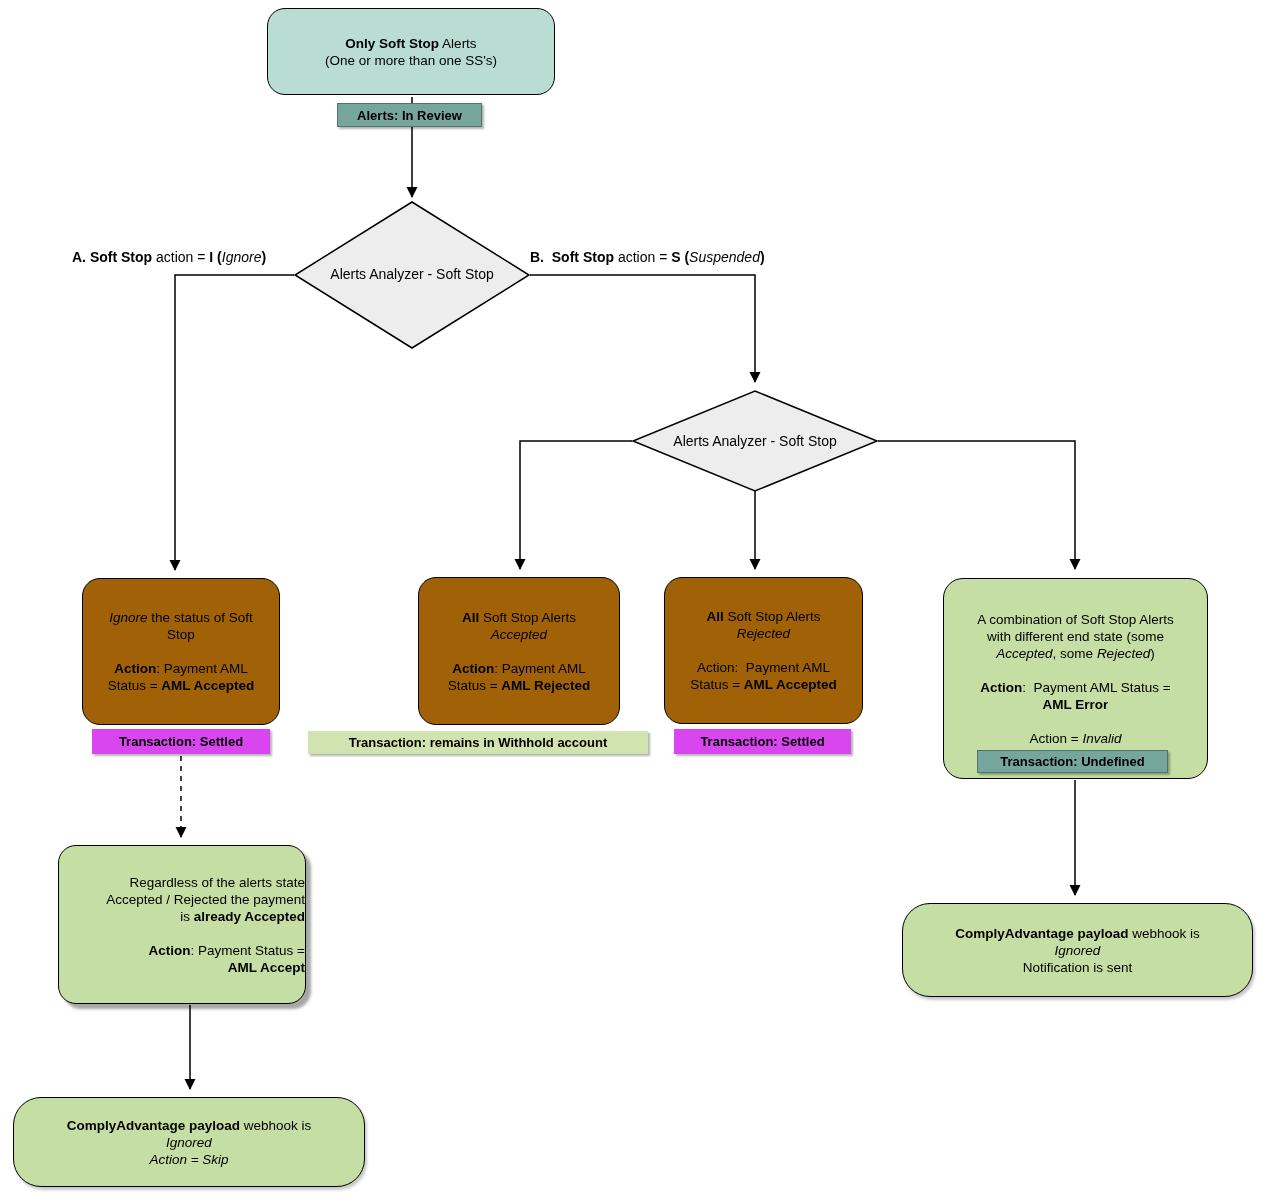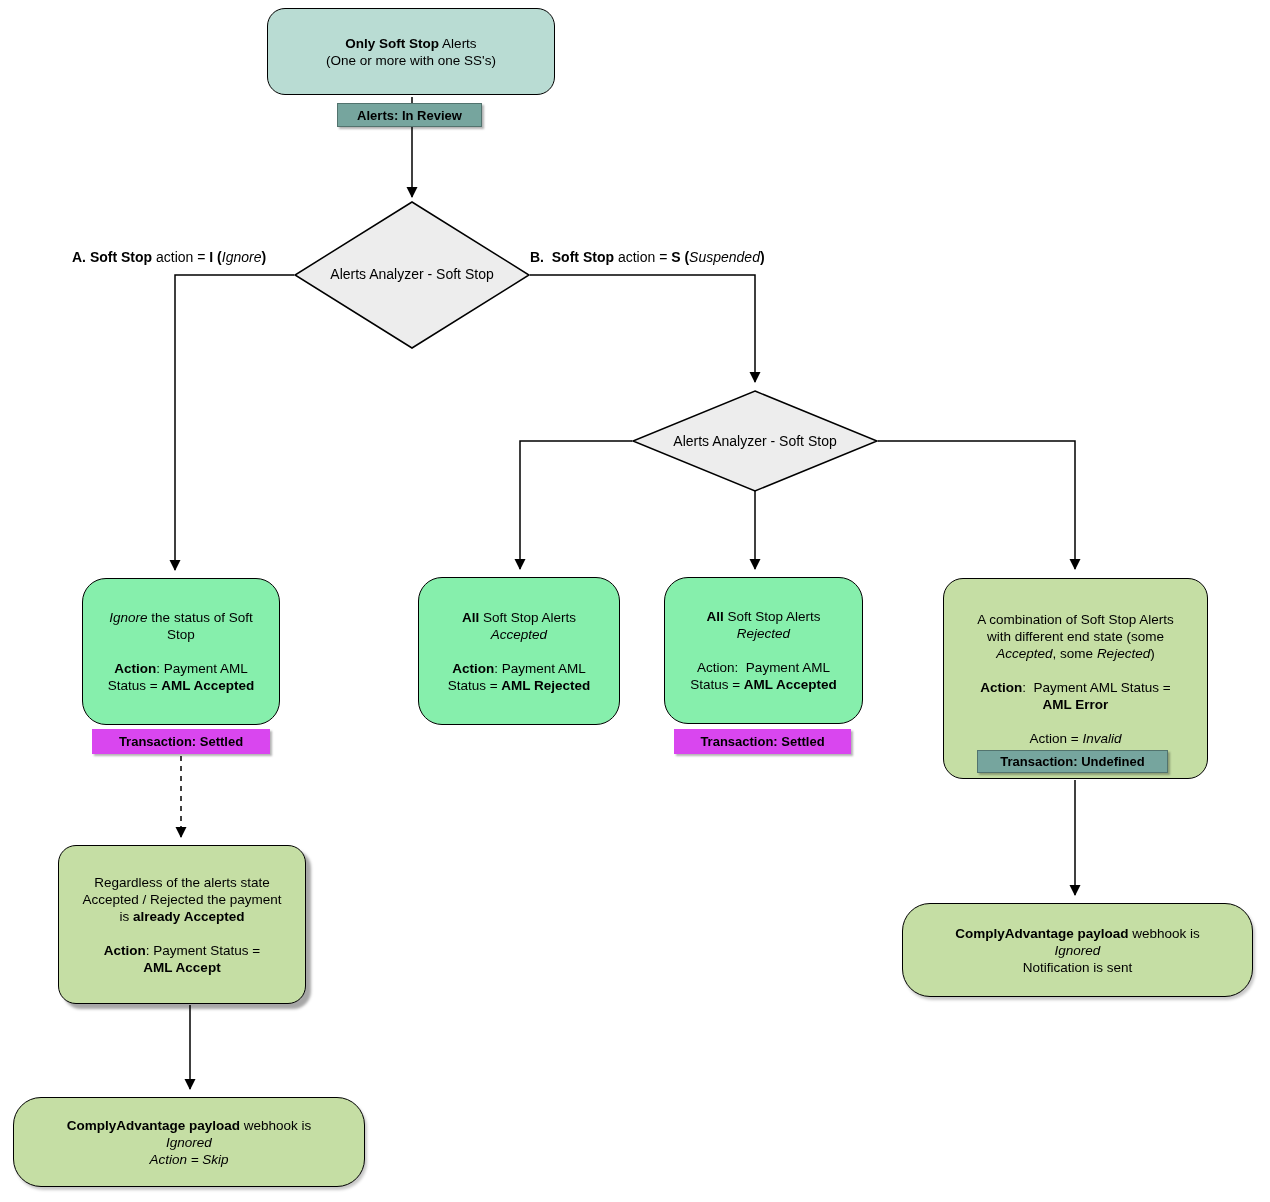--- a/index.html
+++ b/index.html
@@ -9,39 +9,39 @@
   }
   svg.wires { position:absolute; left:0; top:0; width:1270px; height:1202px; }
   .box {
     position:absolute; box-sizing:border-box;
     border:1.5px solid #000; border-radius:18px;
     display:flex; flex-direction:column; justify-content:center; align-items:center;
     text-align:center; font-size:13.5px; line-height:17px; white-space:pre-wrap;
   }
   .box .rl { min-height:17px; }
   .teal-light { background:#b9dcd3; }
-  .teal       { background:#86efac;border-radius:24px; }
+  .teal       { background:#a16207; }
   .green      { background:#c5dea4; }
   .badge {
     position:absolute; box-sizing:border-box;
     font-weight:bold; font-size:13px;
     display:flex; align-items:center; justify-content:center;
     text-align:center; white-space:nowrap;
     box-shadow:2px 2px 2px rgba(0,0,0,0.30);
   }
   .badge-teal   { background:#76a59e; border:1px solid rgba(0,0,0,0.30);text-align:right; }
   .badge-green  { background:#d946ef; }
   .badge-lgreen { background:#d1e4af; }
   .dlabel {
     position:absolute; font-size:14px; text-align:center; line-height:17px;
   }
   .blabel {
     position:absolute; font-size:14px; line-height:17px; white-space:pre-wrap;
   }
-  .shadow-strong { box-shadow:5px 5px 3px rgba(0,0,0,0.35); }
+  .shadow-strong { box-shadow:5px 5px 3px rgba(0,0,0,0.35);align-items:flex-end; }
   .shadow-soft   { box-shadow:2px 3px 3px rgba(0,0,0,0.22); }
   .r20 { border-radius:20px;align-items:center; }
   .r16 { border-radius:28px; }
 </style>
 </head>
 <body>
 
 <div class="canvas">
 
   <svg class="wires" viewBox="0 0 1270 1202">
@@ -64,34 +64,35 @@
     <line x1="181" y1="756" x2="181" y2="837" stroke="#000" stroke-width="1.5" stroke-dasharray="5 5" marker-end="url(#arr)"></line>
 
     <line x1="190" y1="1005" x2="190" y2="1089" stroke="#000" stroke-width="1.5" marker-end="url(#arr)"></line>
 
     <line x1="1075" y1="780" x2="1075" y2="895" stroke="#000" stroke-width="1.5" marker-end="url(#arr)"></line>
 
     <polygon points="412,202 529,275 412,348 295,275" fill="#ededed" stroke="#000" stroke-width="1.5"></polygon>
     <polygon points="755,391 877,441 755,491 633,441" fill="#ededed" stroke="#000" stroke-width="1.5"></polygon>
   </svg>
 
-  <div class="box teal-light" style="left:267px; top:8px; width:288px; height:87px;"><div class="rl"><span style="font-weight: bold;">Only Soft Stop</span><span> Alerts</span></div><div class="rl"><span>(One or more with one SS's)</span></div></div>
+  <div class="box teal-light" style="left:267px; top:8px; width:288px; height:87px;"><div class="rl"><span style="font-weight: bold;">Only Soft Stop</span><span> Alerts</span></div><div class="rl"><span>(One or more than one SS's)</span></div></div>
 
   <div class="badge badge-teal" style="left:337px; top:103px; width:145px; height:24px;">Alerts: In Review</div>
 
   <div class="dlabel" style="left:302px; top:266px; width:220px;">Alerts Analyzer - Soft Stop</div>
   <div class="dlabel" style="left:645px; top:433px; width:220px;">Alerts Analyzer - Soft Stop</div>
 
   <div class="blabel" style="left:72px; top:249px;"><div class="rl"><span style="font-weight: bold;">A. Soft Stop</span><span> action = </span><span style="font-weight: bold;">I (</span><span style="font-style: italic;">Ignore</span><span style="font-weight: bold;">)</span></div></div>
   <div class="blabel" style="left:530px; top:249px;"><div class="rl"><span style="font-weight: bold; text-align: right;">B.  Soft Stop</span><span> action = </span><span style="font-weight: bold;">S (</span><span style="font-style: italic;">Suspended</span><span style="font-weight: bold;">)</span></div></div>
 
   <div class="box teal" style="left:82px; top:578px; width:198px; height:147px;"><div class="rl"><span style="font-style: italic;">Ignore</span><span> the status of Soft</span></div><div class="rl"><span>Stop</span></div><div class="rl">&nbsp;</div><div class="rl"><span style="font-weight: bold;">Action</span><span>: Payment AML</span></div><div class="rl"><span>Status = </span><span style="font-weight: bold;">AML Accepted</span></div></div>
   <div class="badge badge-green" style="left:92px; top:729px; width:178px; height:25px;">Transaction: Settled</div>
 
   <div class="box teal" style="left:418px; top:577px; width:202px; height:148px;"><div class="rl"><span style="font-weight: bold;">All</span><span> Soft Stop Alerts</span></div><div class="rl"><span style="font-style: italic;">Accepted</span></div><div class="rl">&nbsp;</div><div class="rl"><span style="font-weight: bold;">Action</span><span>: Payment AML</span></div><div class="rl"><span>Status = </span><span style="font-weight: bold;">AML Rejected</span></div></div>
+  <div class="badge badge-lgreen" style="left:308px; top:731px; width:340px; height:23px;">Transaction: remains in Withhold account</div>
 
   <div class="box teal" style="left:664px; top:577px; width:199px; height:147px;"><div class="rl"><span style="font-weight: bold;">All</span><span> Soft Stop Alerts</span></div><div class="rl"><span style="font-style: italic;">Rejected</span></div><div class="rl">&nbsp;</div><div class="rl"><span>Action:  Payment AML</span></div><div class="rl"><span>Status = </span><span style="font-weight: bold;">AML Accepted</span></div></div>
   <div class="badge badge-green" style="left:674px; top:729px; width:177px; height:25px;">Transaction: Settled</div>
 
   <div class="box green r20" style="left:943px; top:578px; width:265px; height:201px;"><div class="rl"><span>A combination of Soft Stop Alerts</span></div><div class="rl"><span>with different end state (some</span></div><div class="rl"><span style="font-style: italic;">Accepted</span><span>, some </span><span style="font-style: italic;">Rejected</span><span>)</span></div><div class="rl">&nbsp;</div><div class="rl"><span style="font-weight: bold;">Action</span><span>:  Payment AML Status =</span></div><div class="rl"><span style="font-weight: bold;">AML Error</span></div><div class="rl">&nbsp;</div><div class="rl"><span>Action = </span><span style="font-style: italic;">Invalid</span></div></div>
   <div class="badge badge-teal" style="left:977px; top:750px; width:191px; height:23px;">Transaction: Undefined</div>
 
   <div class="box green shadow-strong" style="left:58px; top:845px; width:248px; height:159px;"><div class="rl"><span>Regardless of the alerts state</span></div><div class="rl"><span>Accepted / Rejected the payment</span></div><div class="rl"><span>is </span><span style="font-weight: bold;">already Accepted</span></div><div class="rl">&nbsp;</div><div class="rl"><span style="font-weight: bold;">Action</span><span>: Payment Status =</span></div><div class="rl"><span style="font-weight: bold;">AML Accept</span></div></div>
 
   <div class="box green r16 shadow-soft" style="left:13px; top:1097px; width:352px; height:90px;"><div class="rl"><span style="font-weight: bold;">ComplyAdvantage payload</span><span> webhook is</span></div><div class="rl"><span style="font-style: italic;">Ignored</span></div><div class="rl"><span style="font-style: italic;">Action = Skip</span></div></div>

